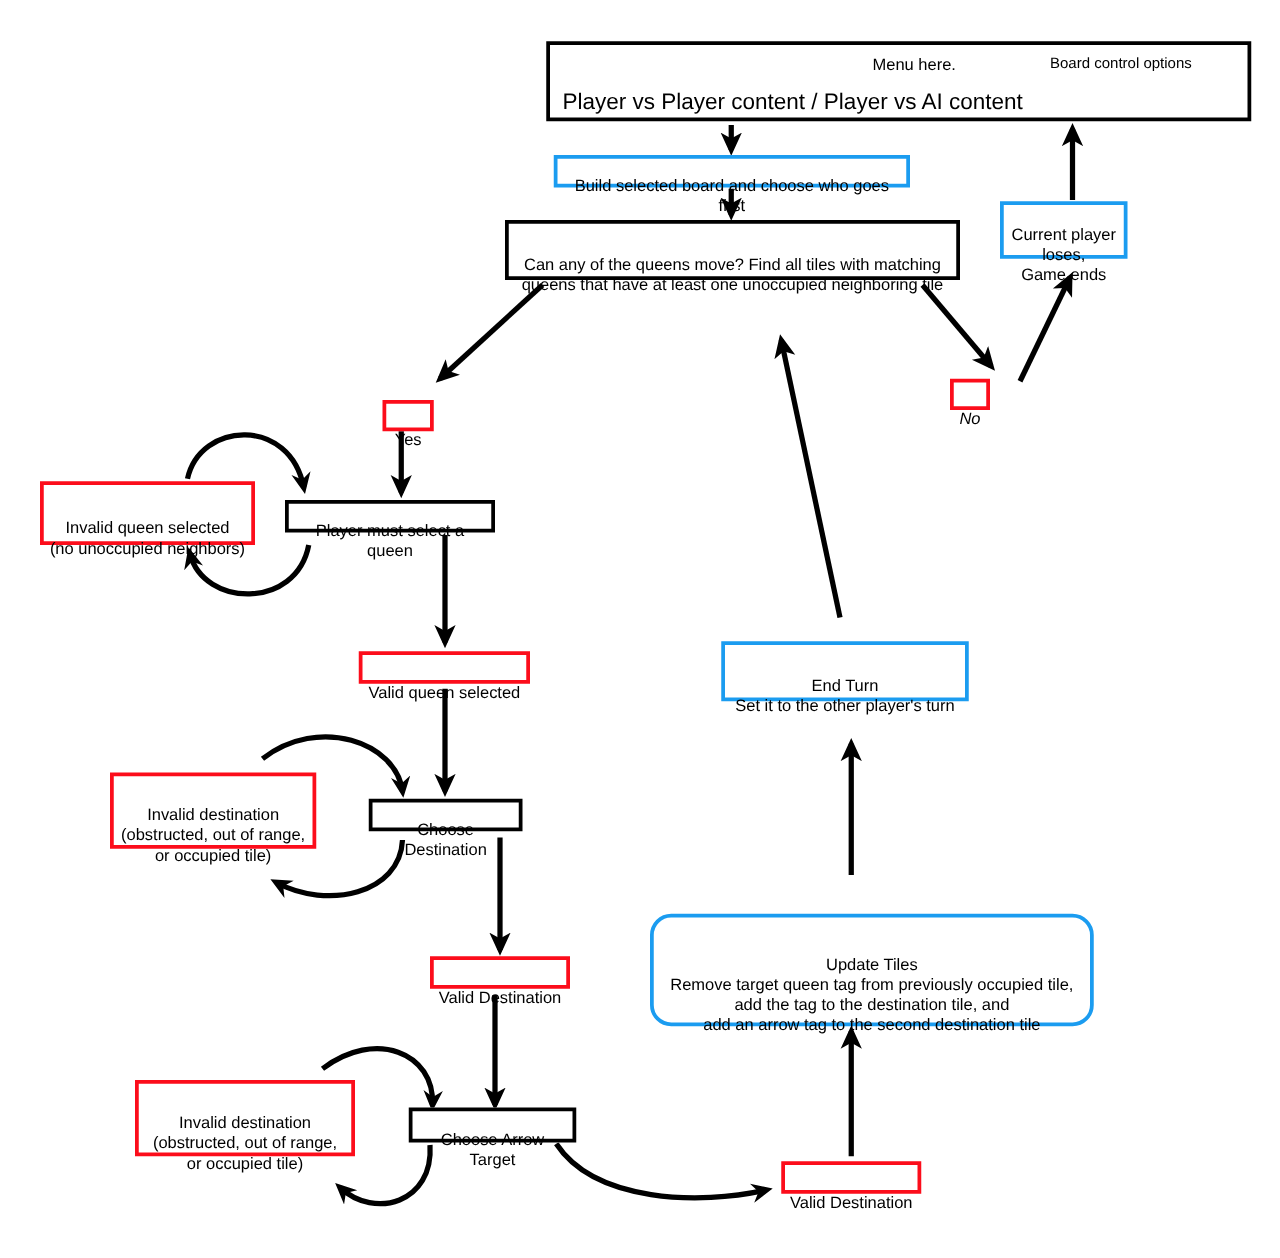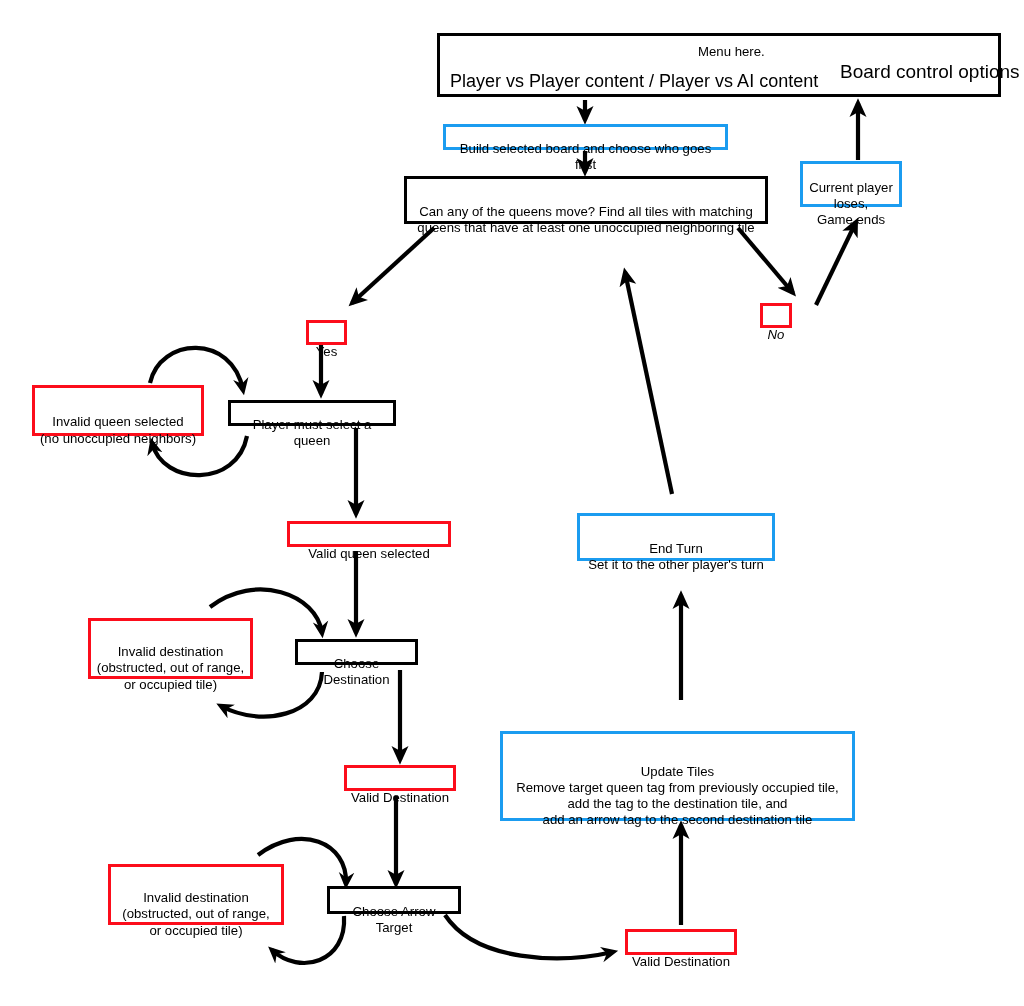--- a/index.html
+++ b/index.html
@@ -58,22 +58,22 @@
   #node-header .hdr-menu {
     position: absolute;
     left: 258px;
     top: 8px;
     font-size: 13.2px;
     white-space: nowrap;
   }
   #node-header .hdr-board {
     position: absolute;
     left: 400px;
-    top: 24px;
-    font-size: 19px;
+    top: 7px;
+    font-size: 12px;
     white-space: nowrap;
   }
   #node-header .hdr-content {
     position: absolute;
     left: 10px;
     top: 35px;
     font-size: 18px;
     white-space: nowrap;
   }
 </style>
@@ -169,21 +169,21 @@
 
   <div class="node bdr-red fs13" id="node-invalid-queen" style="left:32px; top:385px; width:172px; height:51px;">
     <span class="txt">Invalid queen selected
 (no unoccupied neighbors)</span>
   </div>
 
   <div class="node bdr-black fs13" id="node-select-queen" style="left:228px; top:400px; width:168px; height:26px;">
     <span class="txt">Player must select a queen</span>
   </div>
 
-  <div class="node bdr-red fs13" id="node-valid-queen" style="left:287px; top:521px; width:164px; height:26px;">
+  <div class="node bdr-red fs13" id="node-valid-queen" style="left:287px; top:521px; width:137px; height:26px;">
     <span class="txt">Valid queen selected</span>
   </div>
 
   <div class="node bdr-red fs13" id="node-invalid-destination-1" style="left:88px; top:618px; width:165px; height:61px;">
     <span class="txt">Invalid destination
 (obstructed, out of range,
 or occupied tile)</span>
   </div>
 
   <div class="node bdr-black fs13" id="node-choose-destination" style="left:295px; top:639px; width:123px; height:26px;">
@@ -201,21 +201,21 @@
   </div>
 
   <div class="node bdr-black fs13" id="node-choose-arrow-target" style="left:327px; top:886px; width:134px; height:28px;">
     <span class="txt">Choose Arrow Target</span>
   </div>
 
   <div class="node bdr-red fs13" id="node-valid-destination-2" style="left:625px; top:929px; width:112px; height:26px;">
     <span class="txt">Valid Destination</span>
   </div>
 
-  <div class="node bdr-blue fs13" id="node-update-tiles" style="left:500px; top:731px; width:355px; height:90px;">
+  <div class="node bdr-blue fs13" id="node-update-tiles" style="left:520px; top:731px; width:355px; height:90px;border-radius:17px;">
     <span class="txt">Update Tiles
 Remove target queen tag from previously occupied tile,
 add the tag to the destination tile, and
 add an arrow tag to the second destination tile</span>
   </div>
 
   <div class="node bdr-blue fs13" id="node-end-turn" style="left:577px; top:513px; width:198px; height:48px;">
     <span class="txt">End Turn
 Set it to the other player's turn</span>
   </div>

